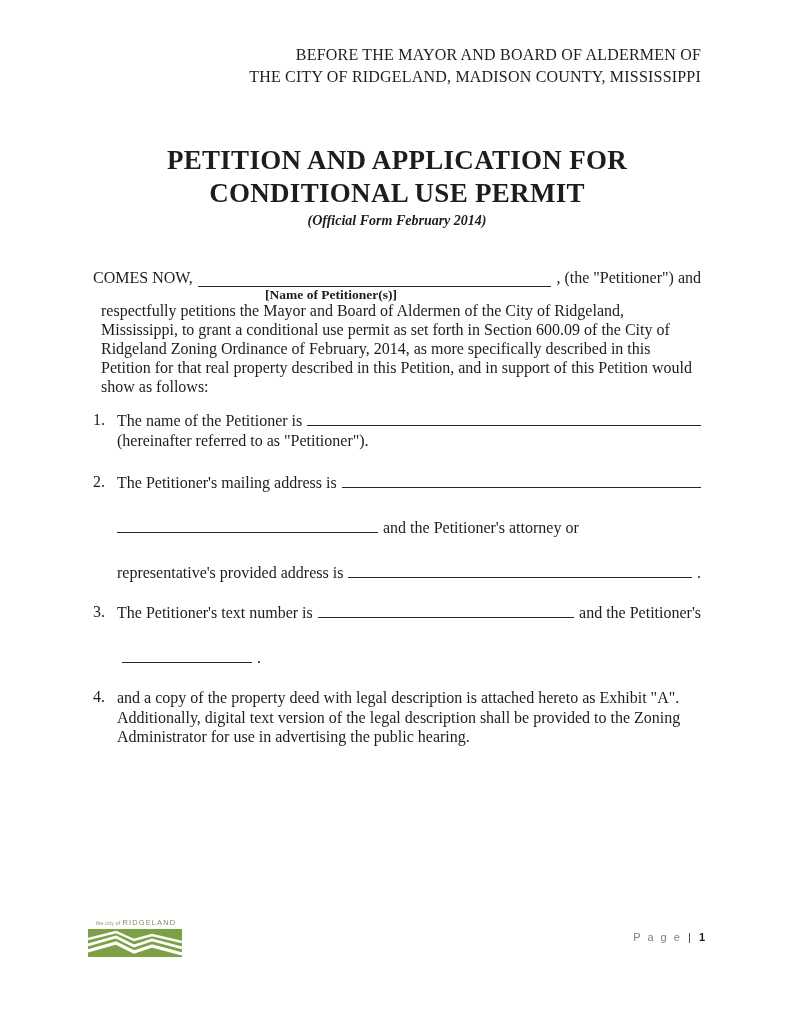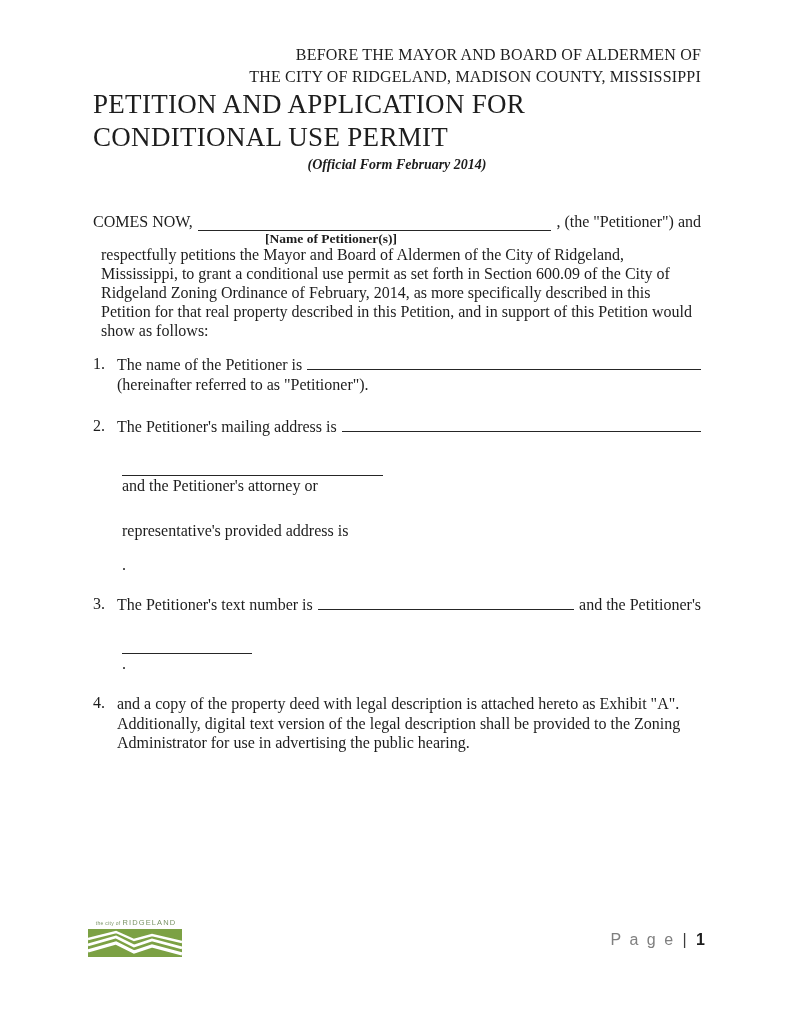--- a/index.html
+++ b/index.html
@@ -8,21 +8,21 @@
     width:791px;height:1024px;
     background:#ffffff;
     font-family:"Liberation Serif", serif;
     color:#1d1d1d;
     overflow:hidden;
   }
   .content{position:absolute;left:93px;top:0;width:608px;}
 
   .court-header{margin-top:44px;text-align:right;font-size:16px;line-height:22px;letter-spacing:.2px;}
 
-  .doc-title{font-weight:400;font-size:27px;line-height:33px;letter-spacing:.3px;}
+  .doc-title{margin-top:56px;text-align:center;font-weight:700;font-size:27px;line-height:33px;letter-spacing:.3px;}
   .doc-subtitle{text-align:center;font-weight:700;font-style:italic;font-size:14px;margin-top:3px;}
 
   .opening-line{display:flex;align-items:flex-end;font-size:16px;margin-top:40px;}
   .para{margin:14px 0 0 8px;font-size:16px;line-height:19px;}
 
   .blank{
     position:relative;
     border-bottom:1.5px solid #262626;
     height:13px;
     display:inline-block;
@@ -36,40 +36,40 @@
   }
 
   .items{font-size:16px;}
   .item{display:flex;}
   .mt-15{margin-top:15px;}
   .mt-20{margin-top:20px;}
   .mt-22{margin-top:22px;}
   .num{width:24px;flex-shrink:0;}
   .item-body{flex:1 1 auto;line-height:20px;}
   .fline{display:flex;align-items:baseline;}
-  .gap-above{margin-top:25px;flex-direction:column;}
+  .gap-above{margin-top:25px;}
   .blank-w260{width:261px;flex:0 0 auto;}
   .blank-w130{width:130px;flex:0 0 auto;margin-left:5px;}
   .cont-para{line-height:19.5px;}
 
   .footer{
     position:absolute;left:88px;right:86px;top:918px;
     display:flex;justify-content:space-between;align-items:flex-start;
   }
   .logo{width:96px;}
   .logo-text{
     font-family:"Liberation Sans", sans-serif;
     color:#7a9366;text-align:center;white-space:nowrap;
     font-size:7.5px;letter-spacing:1.1px;line-height:9px;
   }
   .logo-text .tiny{font-size:5px;letter-spacing:.3px;margin-right:2px;}
   .logo svg{display:block;margin-top:1px;}
   .page-num{
     font-family:"Liberation Sans", sans-serif;
-    font-size:16px;color:#7f7f7f;letter-spacing:2px;margin-top:13px;white-space:nowrap;
+    font-size:11px;color:#7f7f7f;letter-spacing:2px;margin-top:13px;white-space:nowrap;
   }
   .page-num .sep{color:#3c3c3c;margin:0 1px;}
   .page-num .n{color:#1d1d1d;font-weight:700;letter-spacing:0;}
 </style>
 </head>
 <body>
 
 <div class="page">
   <div class="content">
 

